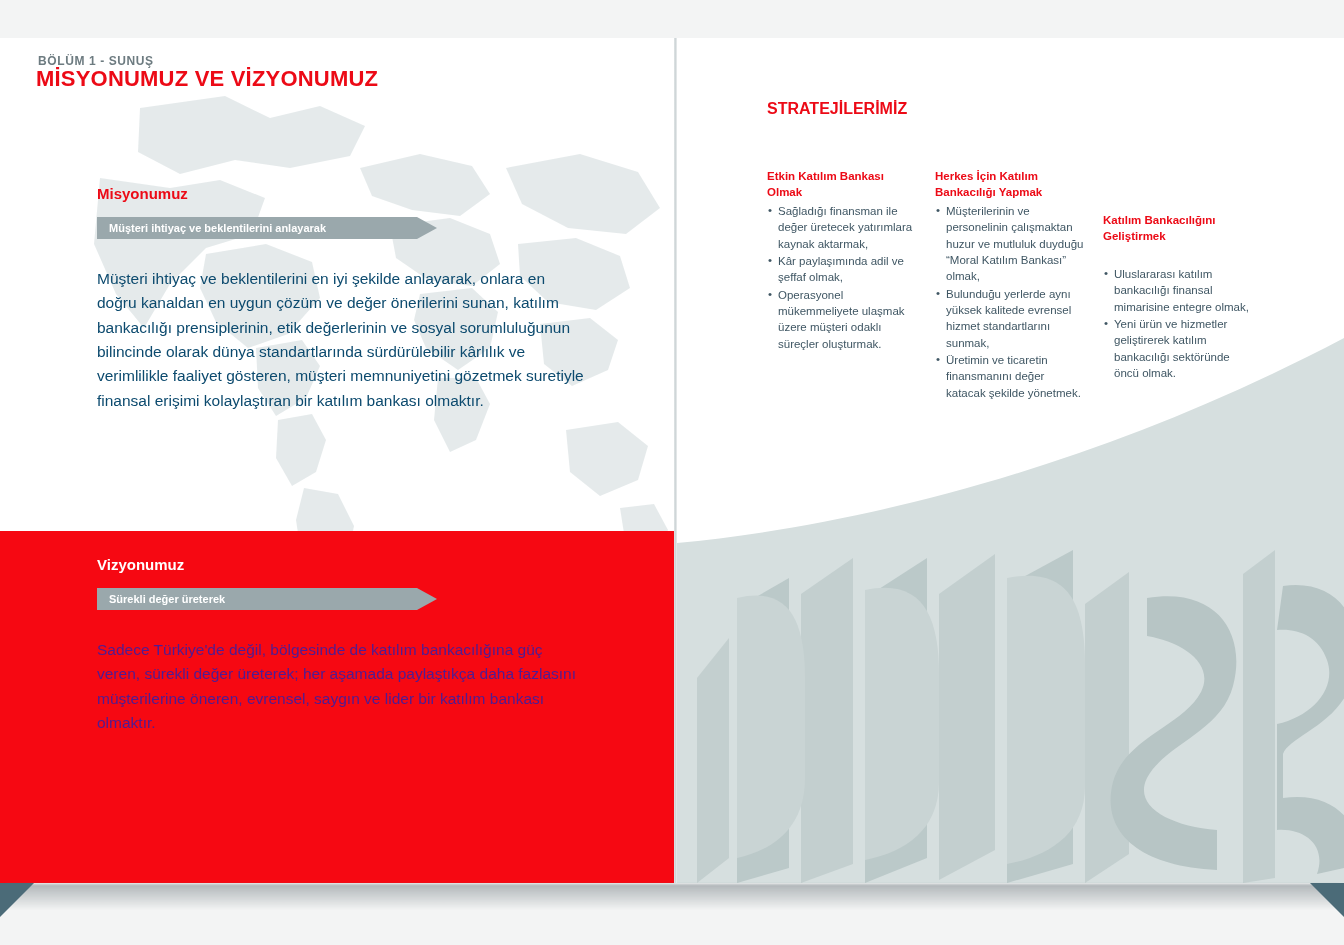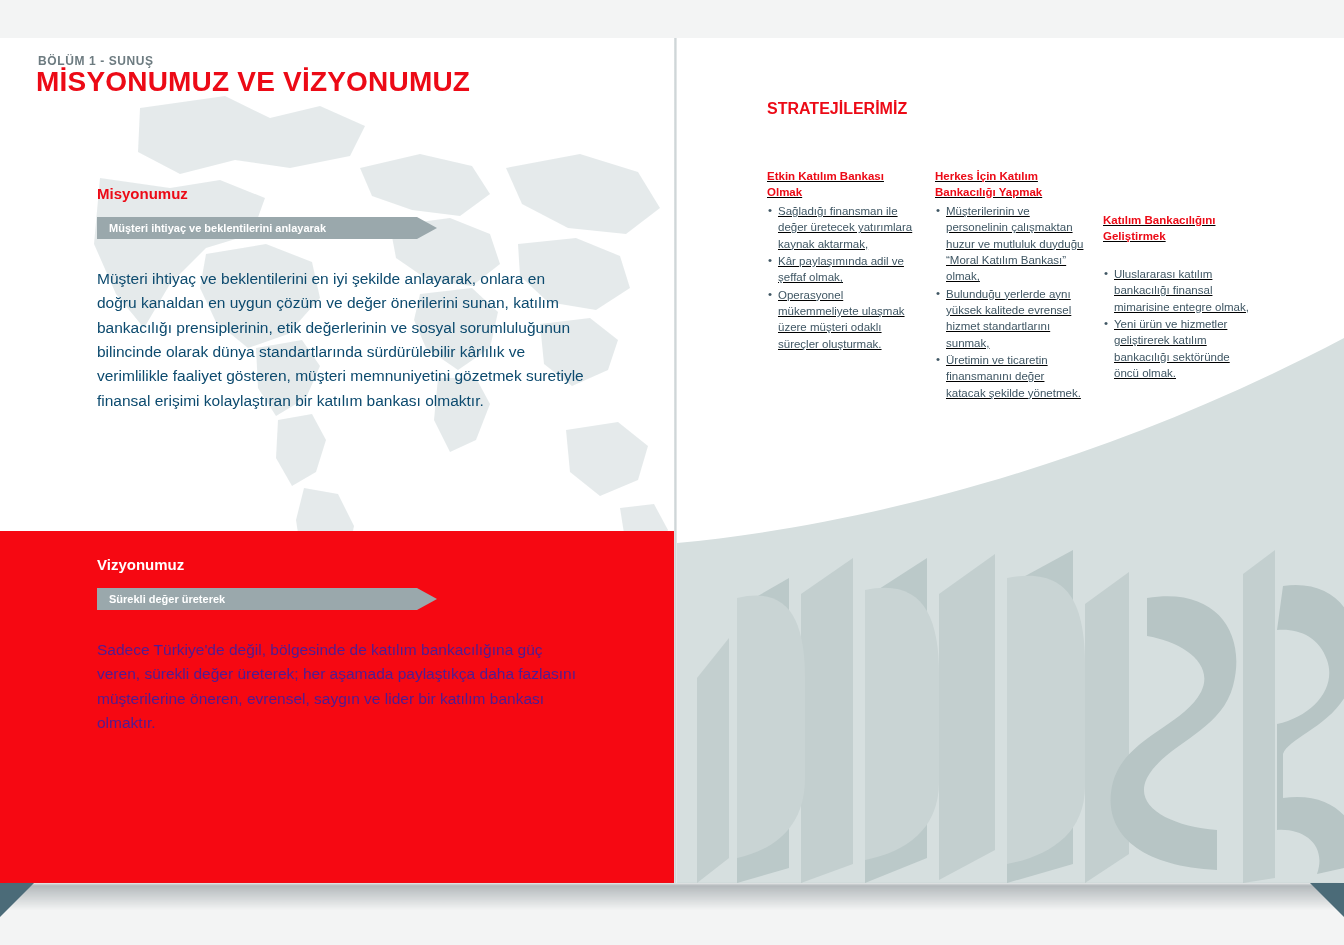--- a/index.html
+++ b/index.html
@@ -86,21 +86,21 @@
     position: absolute;
     left: 38px; top: 16px;
     font-size: 12px;
     font-weight: bold;
     letter-spacing: .6px;
     color: #6d7b80;
   }
   .main-title {
     position: absolute;
     left: 36px; top: 28px;
-    font-size: 28px;
+    font-size: 22px;
     font-weight: bold;
     letter-spacing: .2px;
     color: #ec0a16;
   }
 
   .section { position: absolute; left: 97px; width: 490px; }
   .section-mission { top: 147px; }
   .section-vision  { top: 518px; }
 
   .sec-head {
@@ -160,21 +160,21 @@
   }
 
   .cols {
     position: absolute;
     left: 767px; top: 131px;
     width: 520px;
     display: flex;
     gap: 16px;
     z-index: 10;
   }
-  .col { width: 152px; text-decoration: underline; }
+  .col { width: 152px; }
   .col-head {
     font-size: 11.5px;
     font-weight: bold;
     line-height: 1.35;
     color: #ec0a16;
     margin-bottom: 3px;
   }
   .col.delayed .col-head { margin-bottom: 22px; margin-top: 44px; }
 
   .bullets { list-style: none; }

